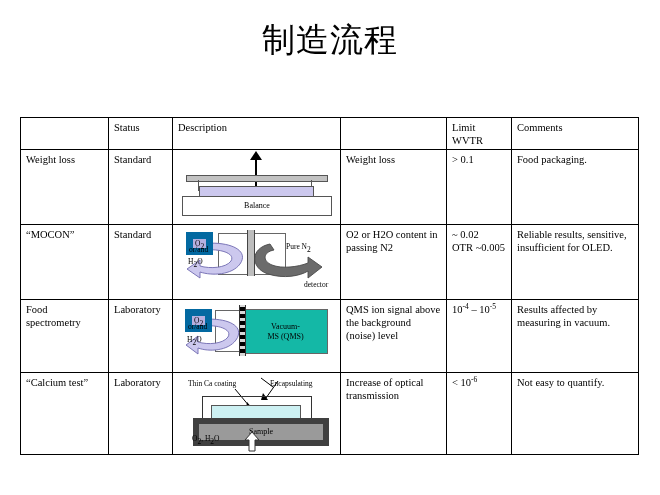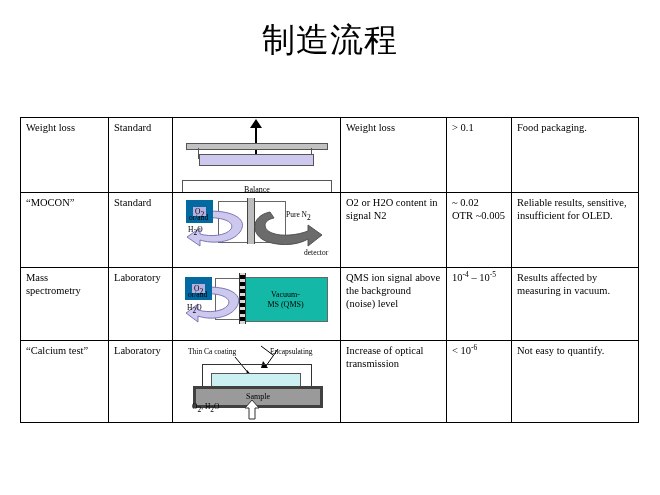--- a/index.html
+++ b/index.html
@@ -89,21 +89,21 @@
   .d1-stand-r {
     position: absolute; left: 133px; top: 27px; width: 1px; height: 11px; background: #555;
   }
   .d1-layer {
     position: absolute; left: 21px; top: 33px; width: 113px; height: 10px;
     background: #ccc8ee; border: 1px solid #555;
   }
   .d1-balance {
     position: absolute; left: 4px; top: 43px; width: 148px; height: 18px;
     background: #ffffff; border: 1px solid #555;
-    text-align: center; font-size: 8px; line-height: 18px; color: #000; margin-top: 16px;
+    text-align: center; font-size: 8px; line-height: 18px; color: #000;
   }
 
   
   .box-outline {
     position: absolute; background: #ffffff; border: 1px solid #666;
   }
   .barrier-line {
     position: absolute; background: #bdbdbd; border-left: 1px solid #444; border-right: 1px solid #444;
   }
   .o2-chip {
@@ -138,40 +138,48 @@
   .d4-encaps {
     position: absolute; left: 24px; top: 20px; width: 108px; height: 22px;
     border: 1px solid #333; border-bottom: none; background: transparent;
   }
   .d4-ca {
     position: absolute; left: 33px; top: 29px; width: 88px; height: 13px;
     background: #ccf0f2; border: 1px solid #555;
   }
   .d4-sample {
     position: absolute; left: 15px; top: 42px; width: 124px; height: 16px;
-    background: #9a9a9a; border: 3px solid #404040;
+    background: #9a9a9a; border: 6px solid #404040;
     text-align: center; font-size: 8px; line-height: 16px; color: #000;
   }
 </style>
 </head>
 <body>
 
 <div id="slide-title">制造流程</div>
 
 <table id="method-table">
   <colgroup>
     <col class="col-name">
       <col class="col-status">
       <col class="col-desc">
     <col class="col-meas">
       <col class="col-limit">
       <col class="col-comm">
   </colgroup>
   <tbody>
 
+    <tr class="hdr">
+      <td></td>
+      <td>Status</td>
+      <td>Description</td>
+      <td></td>
+      <td>Limit WVTR</td>
+      <td>Comments</td>
+    </tr>
 
     <tr class="r1">
       <td>Weight loss</td>
       <td>Standard</td>
       <td class="cell-diagram">
         <div class="diagram">
           <div class="d1-arrowhead"></div>
           <div class="d1-arrow"></div>
           <div class="d1-toplate"></div>
           <div class="d1-stand-l"></div>
@@ -203,30 +211,30 @@
             <path d="M22 6 C 2 10, 2 30, 20 36 C 36 41, 52 38, 60 33 L 60 40 L 74 29 L 60 19 L 60 25 C 50 29, 34 31, 24 27 C 14 23, 15 14, 26 12 Z" fill="#6b6b6b" stroke="#4a4a4a" stroke-width="0.9"></path>
           </svg>
 
           <div class="o2-chip" style="left:8px; top:4px;"><span>O</span><sub>2</sub></div>
           <div class="lbl" style="left:11px; top:17px;">or/and</div>
           <div class="lbl" style="left:10px; top:29px;"><span>H</span><sub>2</sub><span>O</span></div>
           <div class="lbl" style="left:108px; top:14px;"><span>Pure N</span><sub>2</sub></div>
           <div class="lbl" style="left:110px; top:52px;padding-left:16px;">detector</div>
         </div>
       </td>
-      <td>O2 or H2O content in signal N2</td>
+      <td>O2 or H2O content in passing N2</td>
       <td>
         <div>~ 0.02</div>
         <div>OTR ~0.005</div>
       </td>
       <td>Reliable results, sensitive, insufficient for OLED.</td>
     </tr>
 
     <tr class="r3">
-      <td>Mass spectrometry</td>
+      <td>Food spectrometry</td>
       <td>Laboratory</td>
       <td class="cell-diagram">
         <div class="diagram">
           <div class="box-outline" style="left:37px; top:7px; width:28px; height:40px;"></div>
           <div class="d3-qms">
             <div>
               <div>Vacuum-</div>
               <div>MS (QMS)</div>
             </div>
           </div>

